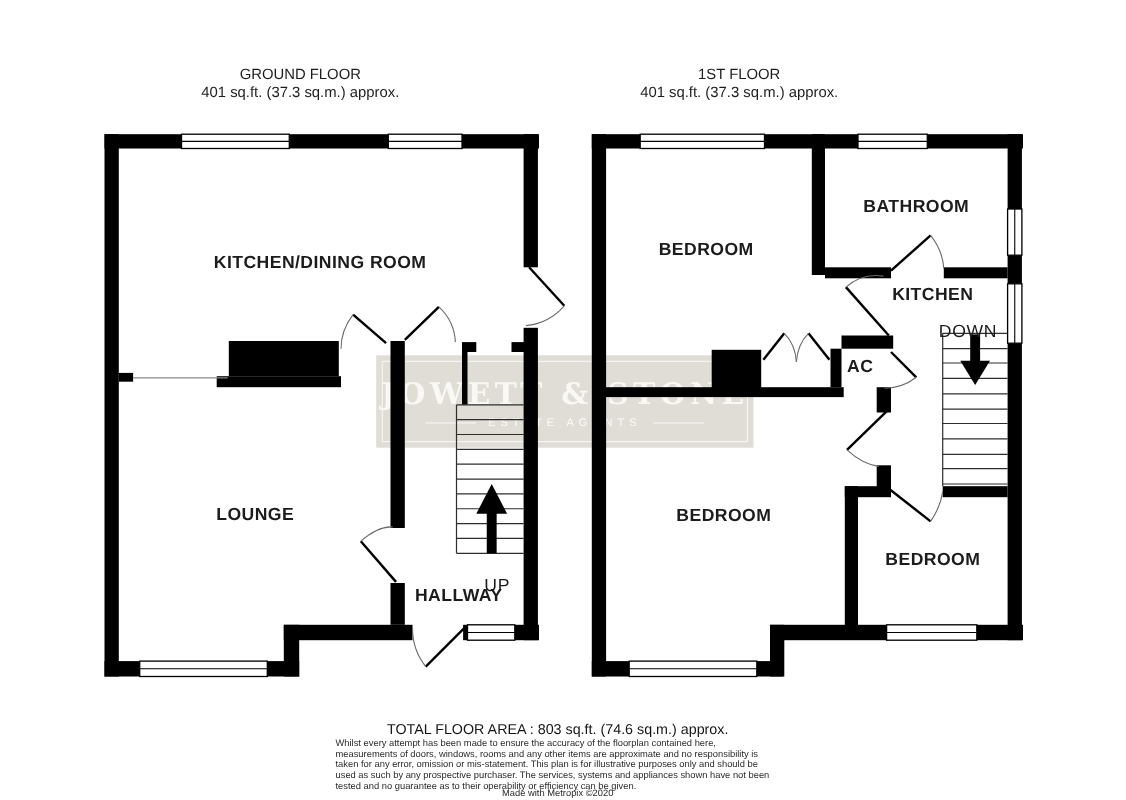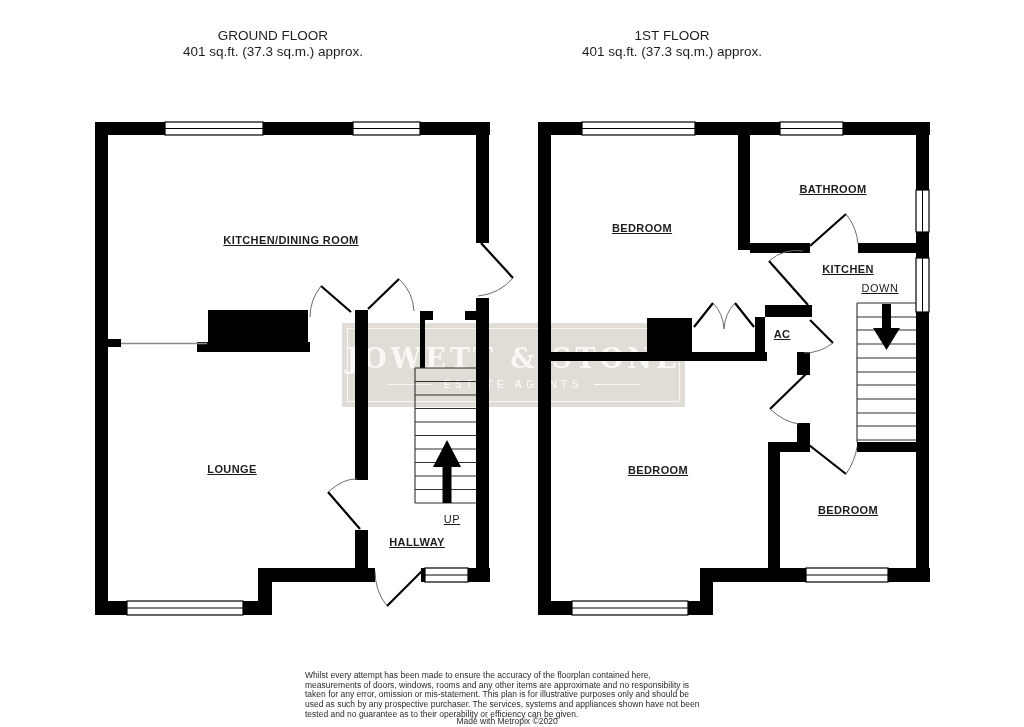--- a/index.html
+++ b/index.html
@@ -4,21 +4,21 @@
 <style>
   * { margin:0; padding:0; box-sizing:border-box; }
   html,body { width:1024px; height:727px; background:#ffffff; overflow:hidden;
               font-family:"Liberation Sans", sans-serif; }
   .canvas { position:relative; width:1024px; height:727px; background:#ffffff; }
 
   
   .floor-title { position:absolute; top:28px; transform:translateX(-50%);
                  text-align:center; color:#1e1e1e; font-size:13.5px; line-height:16px;
                  white-space:nowrap; z-index:3; }
-  .floor-title .t1 { display:block; }
+  .floor-title .t1 { display:block;margin-top:32px; }
   .floor-title .t2 { display:block; }
   #gf-title { left:273px; }
   #ff-title { left:672px; }
 
   
   .watermark { position:absolute; left:342px; top:323px; width:343px; height:84px;
                background:#e0ddd6; z-index:1; display:flex; flex-direction:column;
                align-items:center; justify-content:center; }
   .watermark-border { position:absolute; left:5px; top:5px; right:5px; bottom:5px;
                border:1px solid rgba(255,255,255,0.75); pointer-events:none; }
@@ -26,24 +26,24 @@
                letter-spacing:4px; color:#f9f8f4; white-space:nowrap; margin-top:2px; }
   .watermark-row { display:flex; align-items:center; gap:11px; margin-top:5px; }
   .watermark-rule { width:46px; height:1px; background:rgba(255,255,255,0.8); }
   .watermark-tagline { font-size:10px; letter-spacing:4.5px; color:rgba(255,255,255,0.92);
                white-space:nowrap; }
 
   
   .plan-svg { position:absolute; left:0; top:0; width:1024px; height:727px; z-index:2; }
 
   
-  .room-label { position:absolute; transform:translate(-50%,-50%); font-size:11px;
+  .room-label { position:absolute; transform:translate(-50%,-50%); font-size:16px;
                 font-weight:bold; letter-spacing:0.4px; color:#1c1c1c;
-                white-space:nowrap; z-index:3;text-decoration:underline; }
-  .dir-label  { font-weight:normal; letter-spacing:0.6px; }
+                white-space:nowrap; z-index:3; }
+  .dir-label  { font-weight:normal; letter-spacing:0.6px;margin-top:14px; }
   #lbl-kitchen       { left:291px; top:220px;margin-top:20px; }
   #lbl-lounge        { left:232px; top:469px; }
   #lbl-hallway       { left:417px; top:542px;text-align:right; }
   #lbl-up            { left:452px; top:519px; }
   #lbl-bedroom-front { left:642px; top:228px; }
   #lbl-bathroom      { left:833px; top:189px; }
   #lbl-landing       { left:848px; top:269px; }
   #lbl-down          { left:880px; top:288px; }
   #lbl-ac            { left:782px; top:334px; }
   #lbl-bedroom-back  { left:658px; top:470px; }
@@ -250,15 +250,16 @@
   <div class="room-label" id="lbl-hallway">HALLWAY</div>
   <div class="room-label dir-label" id="lbl-up">UP</div>
   <div class="room-label" id="lbl-bedroom-front">BEDROOM</div>
   <div class="room-label" id="lbl-bathroom">BATHROOM</div>
   <div class="room-label" id="lbl-landing">KITCHEN</div>
   <div class="room-label dir-label" id="lbl-down">DOWN</div>
   <div class="room-label" id="lbl-ac">AC</div>
   <div class="room-label" id="lbl-bedroom-back">BEDROOM</div>
   <div class="room-label" id="lbl-bedroom-small">BEDROOM</div>
 
+  <div class="total-area">TOTAL FLOOR AREA : 803 sq.ft. (74.6 sq.m.) approx.</div>
   <div class="disclaimer">Whilst every attempt has been made to ensure the accuracy of the floorplan contained here, measurements of doors, windows, rooms and any other items are approximate and no responsibility is taken for any error, omission or mis-statement. This plan is for illustrative purposes only and should be used as such by any prospective purchaser. The services, systems and appliances shown have not been tested and no guarantee as to their operability or efficiency can be given.</div>
   <div class="credit">Made with Metropix ©2020</div>
 </div>
 
 </body></html>

